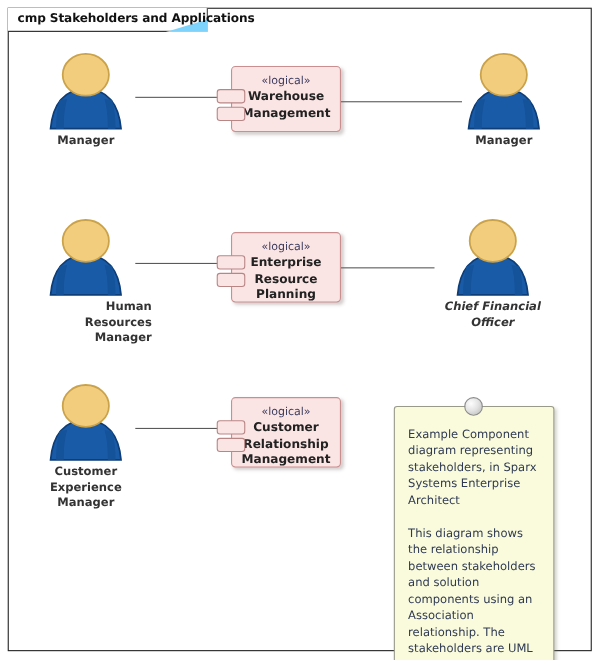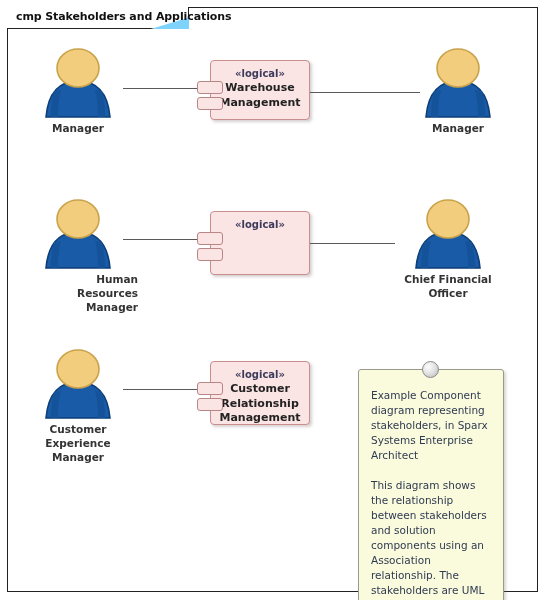--- a/index.html
+++ b/index.html
@@ -88,21 +88,20 @@
     border-radius: 4px;
     box-shadow: 2px 2px 3px rgba(120,100,100,0.30);
     box-sizing: border-box;
     text-align: center;
   }
   .component-stereotype {
     font-size: 10px;
     color: #3b3b5c;
     margin-top: 6px;
     line-height: 13px;
-    font-weight: bold;
   }
   .component-name {
     font-size: 11px;
     font-weight: bold;
     color: #222222;
     line-height: 14.5px;
     margin-top: 1px;
   }
   .component-name span { display: block; }
 
@@ -217,25 +216,30 @@
   </div>
   <div class="actor-label">
     <span>Human</span>
     <span>Resources</span>
     <span>Manager</span>
   </div>
 </div>
 
 <div class="component" style="left:210px; top:211px; width:100px; height:64px;">
   <div class="component-stereotype">«logical»</div>
+  <div class="component-name">
+    <span>Enterprise</span>
+    <span>Resource</span>
+    <span>Planning</span>
+  </div>
 </div>
 <div class="port" style="left:197px; top:232px;"></div>
 <div class="port" style="left:197px; top:248px;"></div>
 
-<div class="actor" style="left:388px; top:198px;">
+<div class="actor" style="left:388px; top:198px;font-style:italic;">
   <div class="actor-figure">
     <svg width="100" height="72" viewBox="0 0 100 72">
       <path d="M50 34 C30 34 20 48 18 70 L82 70 C80 48 70 34 50 34 Z" fill="#1a5ba8" stroke="#0d3e78" stroke-width="1.6"></path>
       <path d="M26 44 C24 52 23 60 23 70 L30 70 C30 58 31 50 33 43 Z" fill="#14529a"></path>
       <path d="M74 44 C76 52 77 60 77 70 L70 70 C70 58 69 50 67 43 Z" fill="#14529a"></path>
       <ellipse cx="50" cy="21" rx="21" ry="19" fill="#f2cd7e" stroke="#caa24a" stroke-width="1.6"></ellipse>
     </svg>
   </div>
   <div class="actor-label">
     <span>Chief Financial</span>

